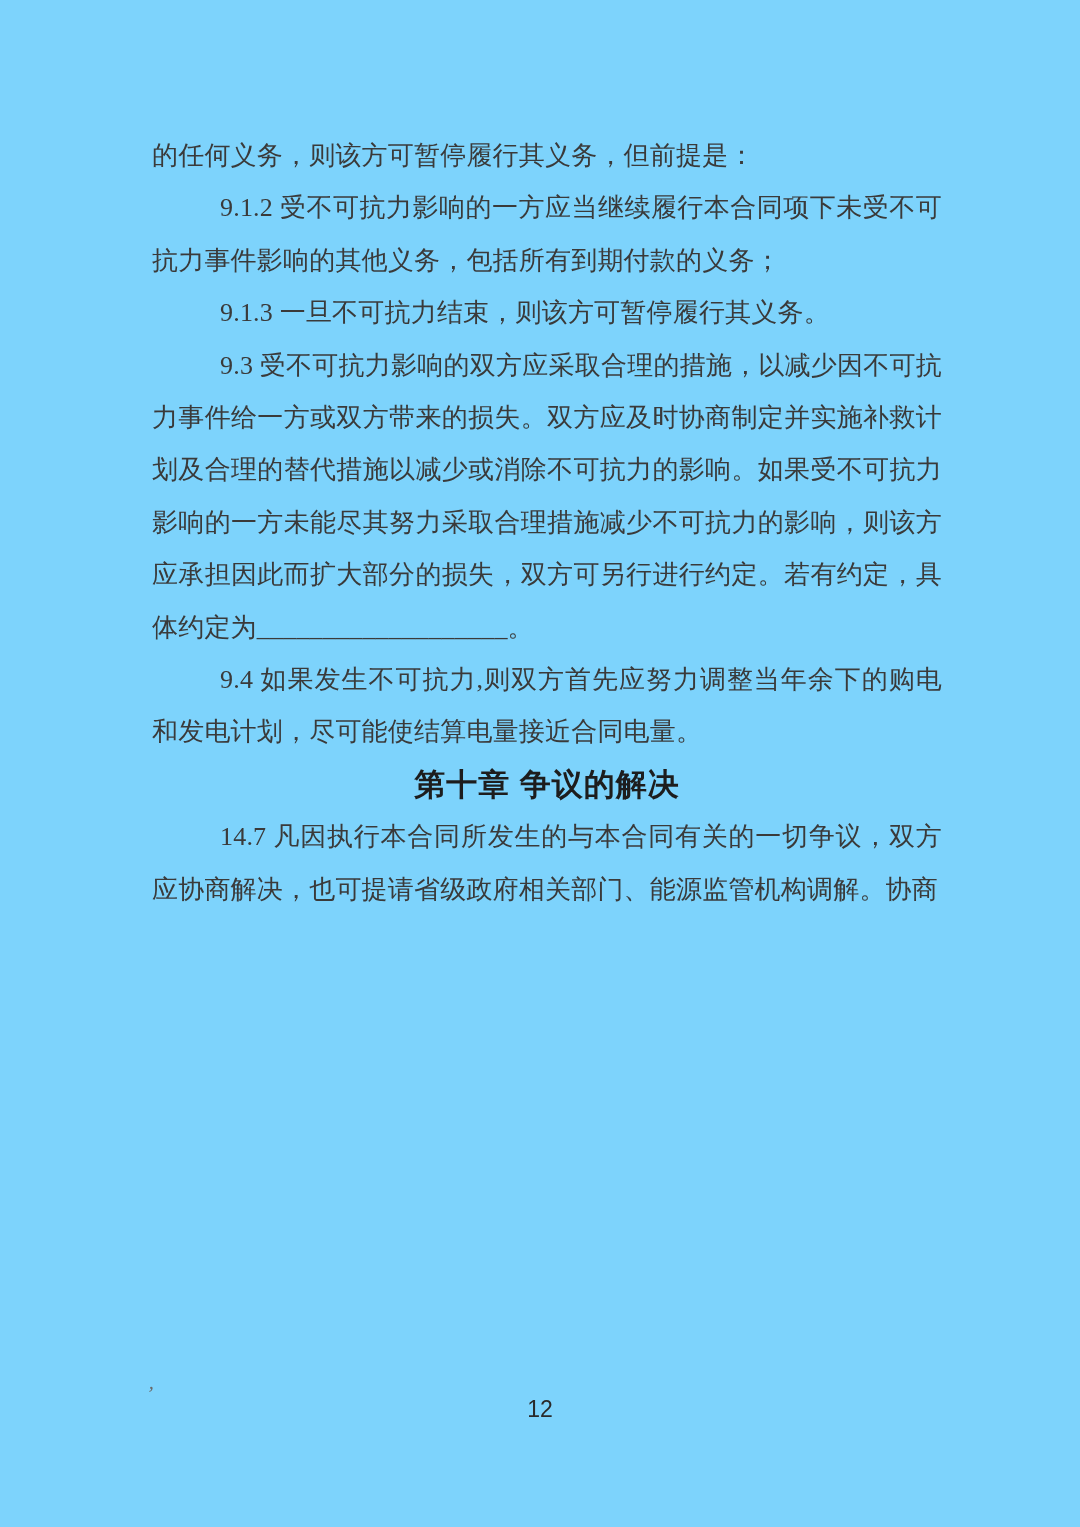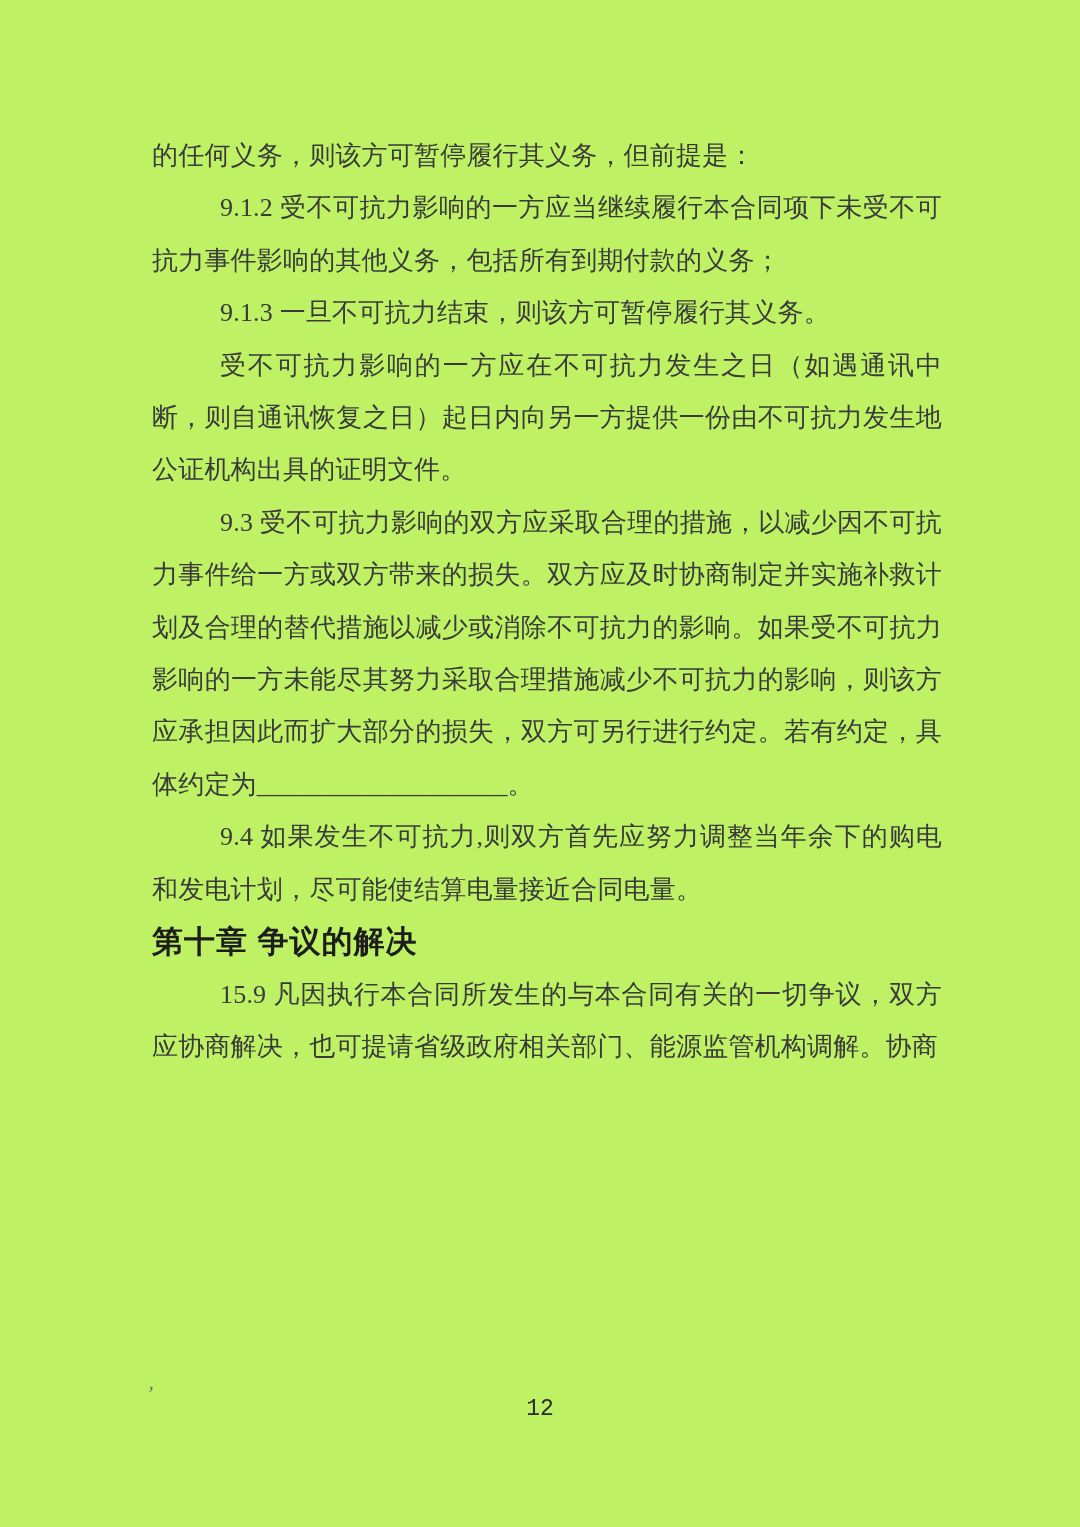--- a/index.html
+++ b/index.html
@@ -4,21 +4,21 @@
 <style>
   html, body {
     margin: 0;
     padding: 0;
     background: #ffffff;
   }
   .page {
     position: relative;
     width: 1080px;
     height: 1527px;
-    background: #bef264;
+    background: #7dd3fc;
     overflow: hidden;
     font-family: "Liberation Serif", "DejaVu Serif", serif;
   }
   .text-block {
     position: absolute;
     left: 152px;
     top: 130px;
     width: 790px;
     color: #3a3a3a;
     font-size: 26px;
@@ -34,32 +34,33 @@
     text-indent: 68px;
   }
   .chapter-heading {
     margin: 0;
     padding: 0;
     font-family: "Liberation Sans", "DejaVu Sans", sans-serif;
     font-weight: bold;
     font-size: 31px;
     line-height: 52.4px;
     color: #1d1d1d;
+    text-align: center;
     text-indent: 0;
     letter-spacing: 1px;
   }
   .page-number {
     position: absolute;
     left: 0;
     top: 1396px;
     width: 1080px;
     text-align: center;
     font-size: 23px;
     color: #2a2a2a;
-    font-family: Liberation Mono, monospace;
+    font-family: Liberation Sans, sans-serif;
   }
   .stray-mark {
     position: absolute;
     left: 147px;
     top: 1382px;
     font-size: 20px;
     color: #6a6a6a;
     transform: rotate(8deg);
   }
 </style>
@@ -71,29 +72,28 @@
   <div class="text-block">
 
     <p class="body-paragraph">的任何义务，则该方可暂停履行其义务，但前提是：</p>
 
 
     <p class="body-paragraph indent">9.1.2 受不可抗力影响的一方应当继续履行本合同项下未受不可抗力事件影响的其他义务，包括所有到期付款的义务；</p>
 
     <p class="body-paragraph indent">9.1.3 一旦不可抗力结束，则该方可暂停履行其义务。</p>
 
 
-    <p class="body-paragraph indent">受不可抗力影响的一方应在不可抗力发生之日（如遇通讯中断，则自通讯恢复之日）起日内向另一方提供一份由不可抗力发生地公证机构出具的证明文件。</p>
 
     <p class="body-paragraph indent">9.3 受不可抗力影响的双方应采取合理的措施，以减少因不可抗力事件给一方或双方带来的损失。双方应及时协商制定并实施补救计划及合理的替代措施以减少或消除不可抗力的影响。如果受不可抗力影响的一方未能尽其努力采取合理措施减少不可抗力的影响，则该方应承担因此而扩大部分的损失，双方可另行进行约定。若有约定，具体约定为___________________。</p>
 
     <p class="body-paragraph indent">9.4 如果发生不可抗力,则双方首先应努力调整当年余下的购电和发电计划，尽可能使结算电量接近合同电量。</p>
 
     <h2 class="chapter-heading">第十章  争议的解决</h2>
 
-    <p class="body-paragraph indent">15.9 凡因执行本合同所发生的与本合同有关的一切争议，双方应协商解决，也可提请省级政府相关部门、能源监管机构调解。协商</p>
+    <p class="body-paragraph indent">14.7 凡因执行本合同所发生的与本合同有关的一切争议，双方应协商解决，也可提请省级政府相关部门、能源监管机构调解。协商</p>
 
   </div>
 
   <span class="stray-mark">’</span>
 
   <div class="page-number">12</div>
 
 </div>
 
 </body></html>

